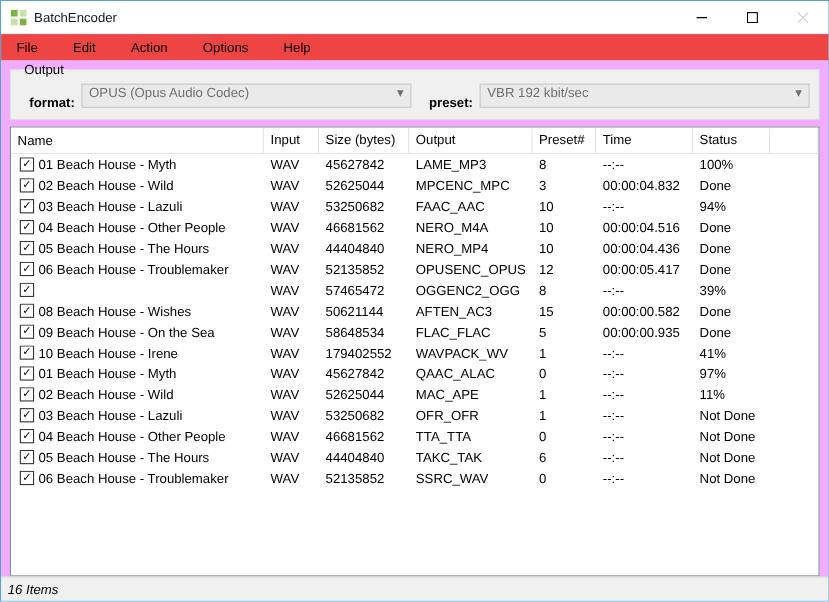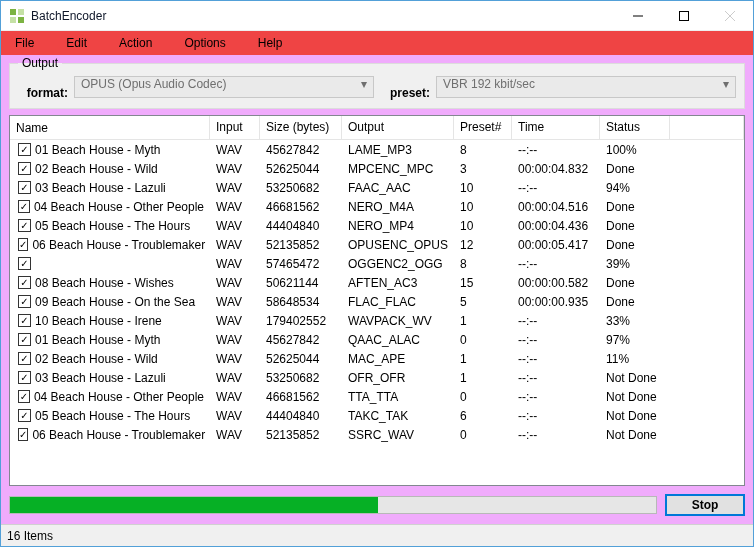--- a/index.html
+++ b/index.html
@@ -131,21 +131,21 @@
     height:19px;
     align-items:center;
   }
   .cell {
     font-size:12px;
     padding: 0 6px;
     overflow:hidden;
     white-space:nowrap;
     text-overflow:clip;
   }
-  .c-name  { width:200px; display:flex; align-items:center; gap:4px; }
+  .c-name  { width:230px; display:flex; align-items:center; gap:4px; }
   .c-input { width:50px; }
   .c-size  { width:82px; }
   .c-output{ width:112px; }
   .c-preset{ width:58px; }
   .c-time  { width:88px; }
   .c-status{ width:70px; }
   .c-rest  { flex:1; }
   .chk {
     width:13px; height:13px;
     border:1px solid #333;
@@ -186,20 +186,21 @@
     font-weight:bold;
   }
   .statusbar {
     height:22px;
     border-top:1px solid #d0d0d0;
     display:flex;
     align-items:center;
     padding: 0 6px;
     font-size:12px;
     background:#f0f0f0;
+    font-style:italic;
   }
 </style>
 </head>
 <body>
 
 <div class="window">
 
   <div class="titlebar">
     <div class="app-icon">
       <svg width="16" height="16" viewBox="0 0 16 16">
@@ -386,21 +387,21 @@
           <div class="row">
             <div class="cell c-name">
               <span class="chk">✓</span>
               <span>10 Beach House - Irene</span>
             </div>
             <div class="cell c-input">WAV</div>
             <div class="cell c-size">179402552</div>
             <div class="cell c-output">WAVPACK_WV</div>
             <div class="cell c-preset">1</div>
             <div class="cell c-time">--:--</div>
-            <div class="cell c-status">33%</div>
+            <div class="cell c-status">41%</div>
             <div class="cell c-rest"></div>
           </div>
           <div class="row">
             <div class="cell c-name">
               <span class="chk">✓</span>
               <span>01 Beach House - Myth</span>
             </div>
             <div class="cell c-input">WAV</div>
             <div class="cell c-size">45627842</div>
             <div class="cell c-output">QAAC_ALAC</div>
@@ -470,26 +471,20 @@
             <div class="cell c-size">52135852</div>
             <div class="cell c-output">SSRC_WAV</div>
             <div class="cell c-preset">0</div>
             <div class="cell c-time">--:--</div>
             <div class="cell c-status">Not Done</div>
             <div class="cell c-rest"></div>
           </div>
         </div>
     </div>
 
-    <div class="bottom-area">
-      <div class="progress">
-        <div class="fill" id="progress-fill" style="width: 57%;"></div>
-      </div>
-      <div class="stop-btn">Stop</div>
-    </div>
 
   </div>
 
   <div class="statusbar">
     <span>16 Items</span>
   </div>
 
 </div>
 
 </body></html>

